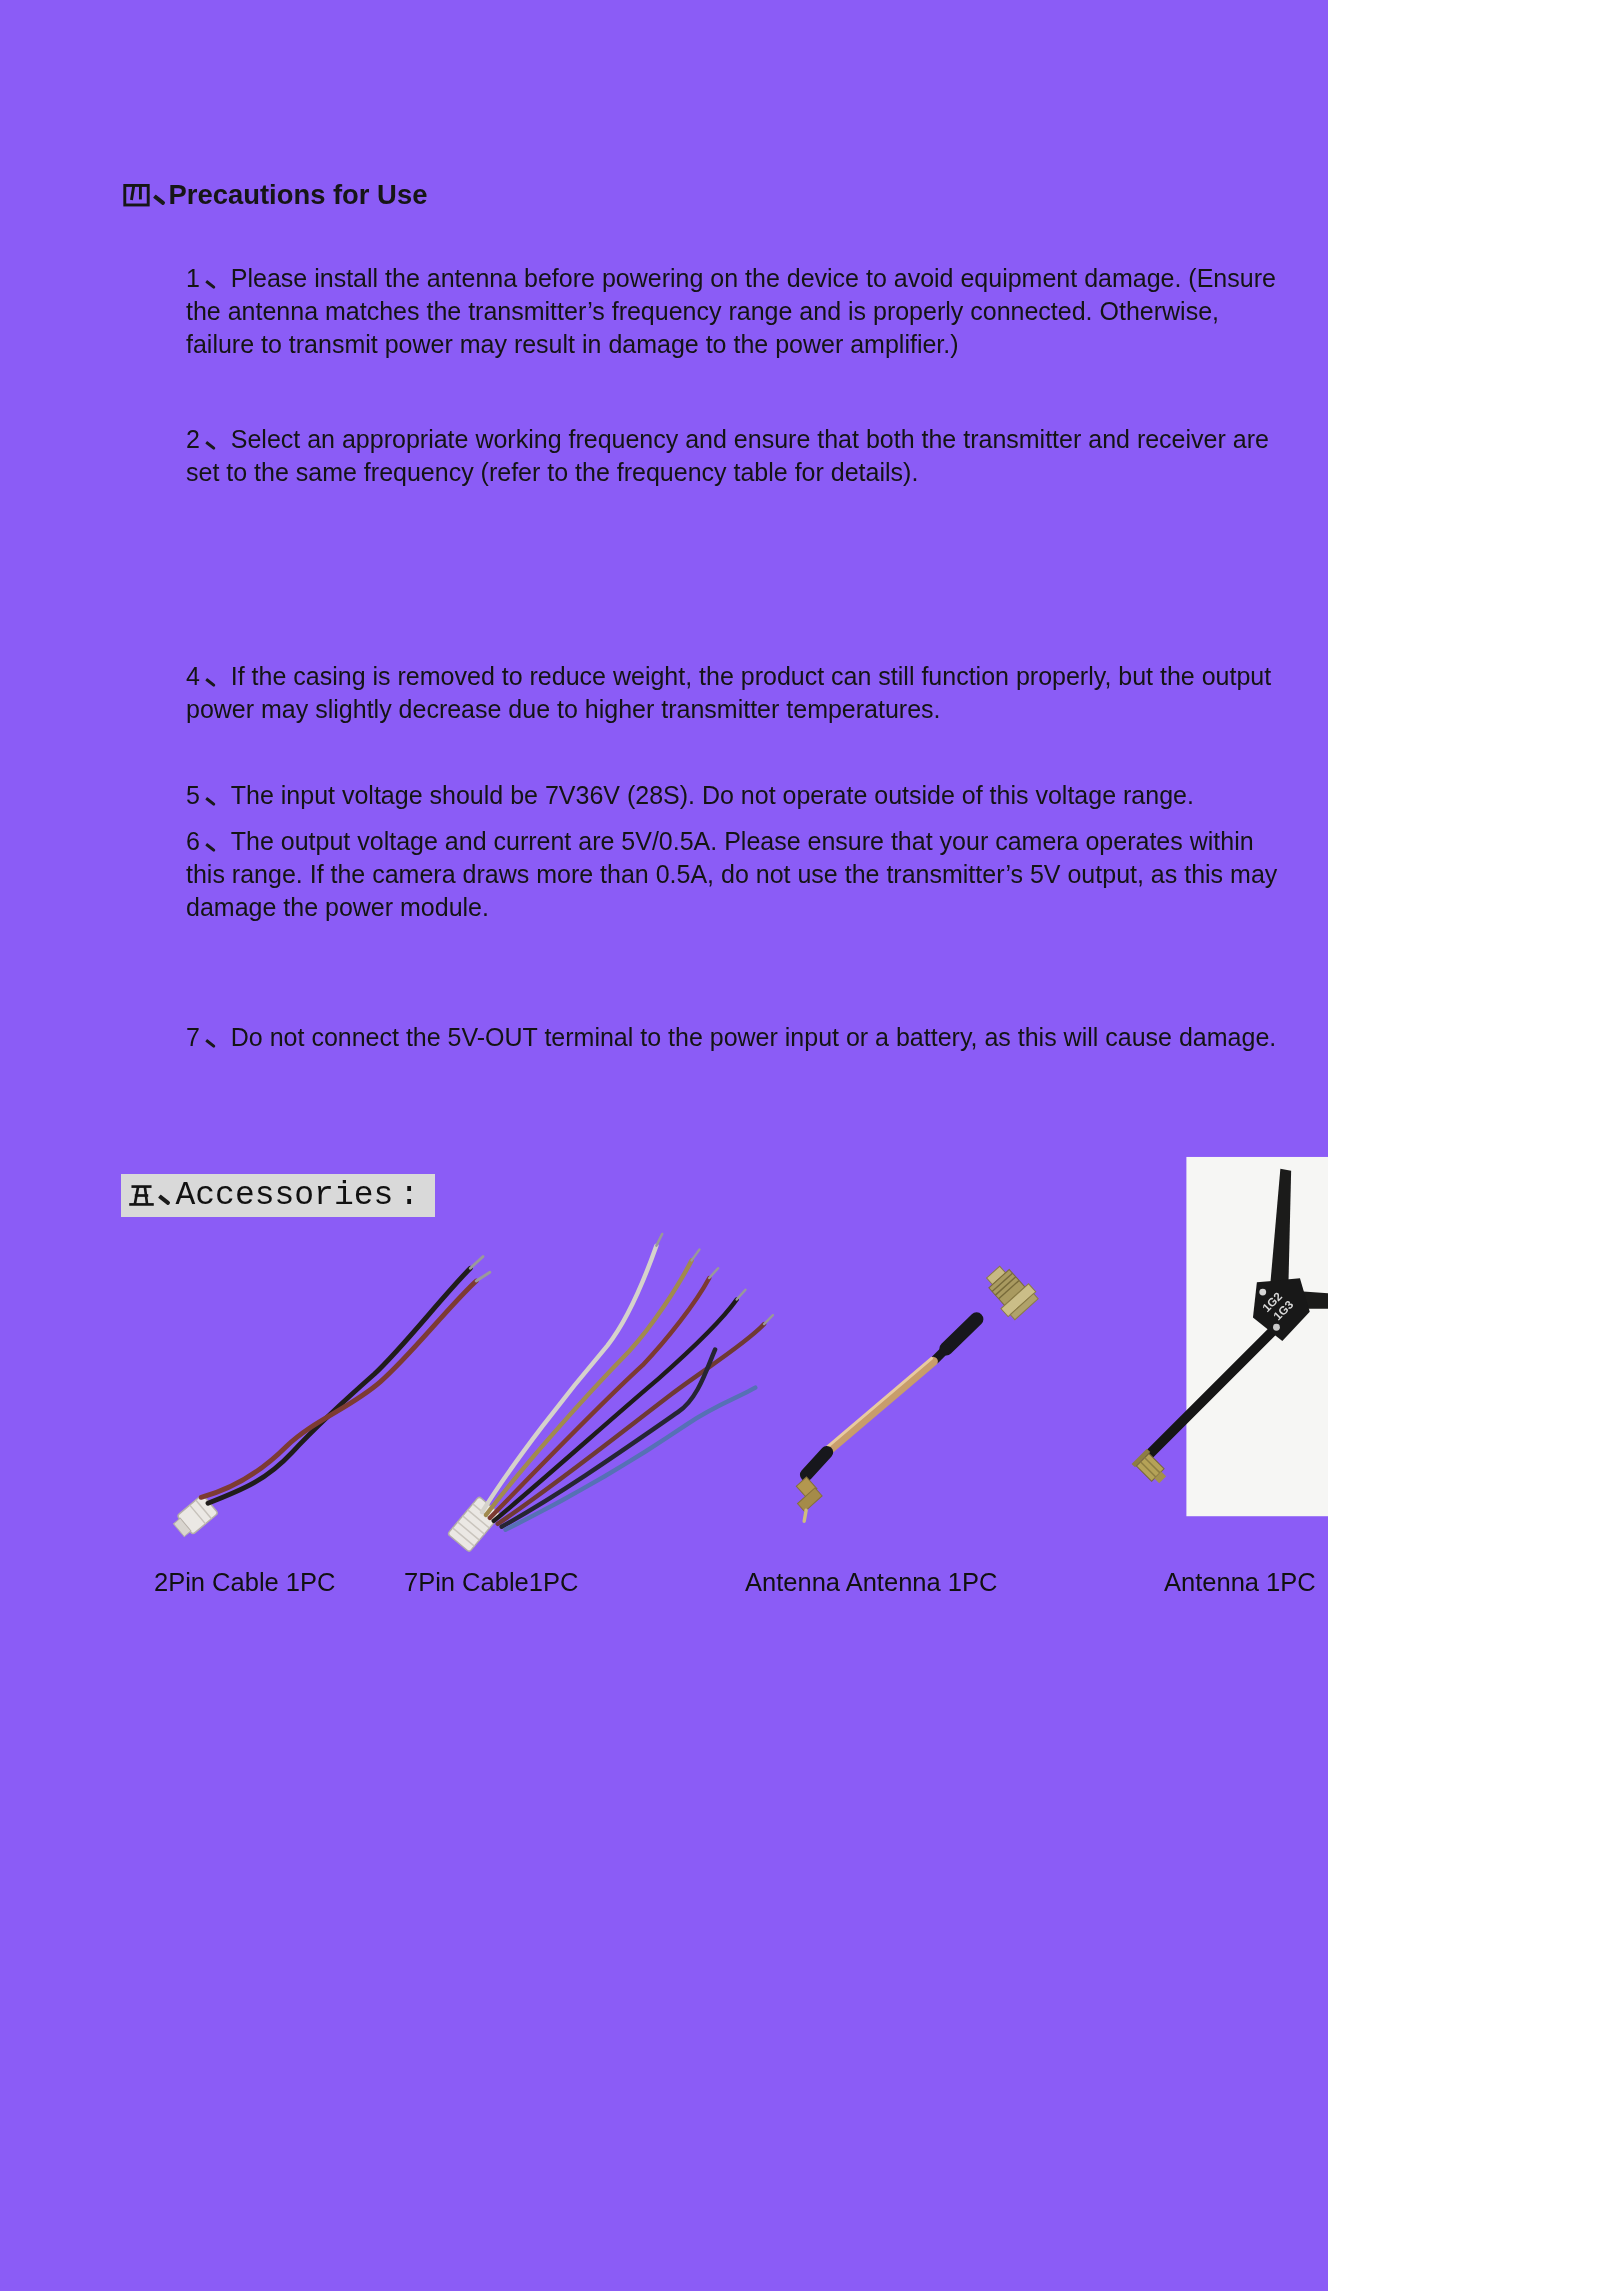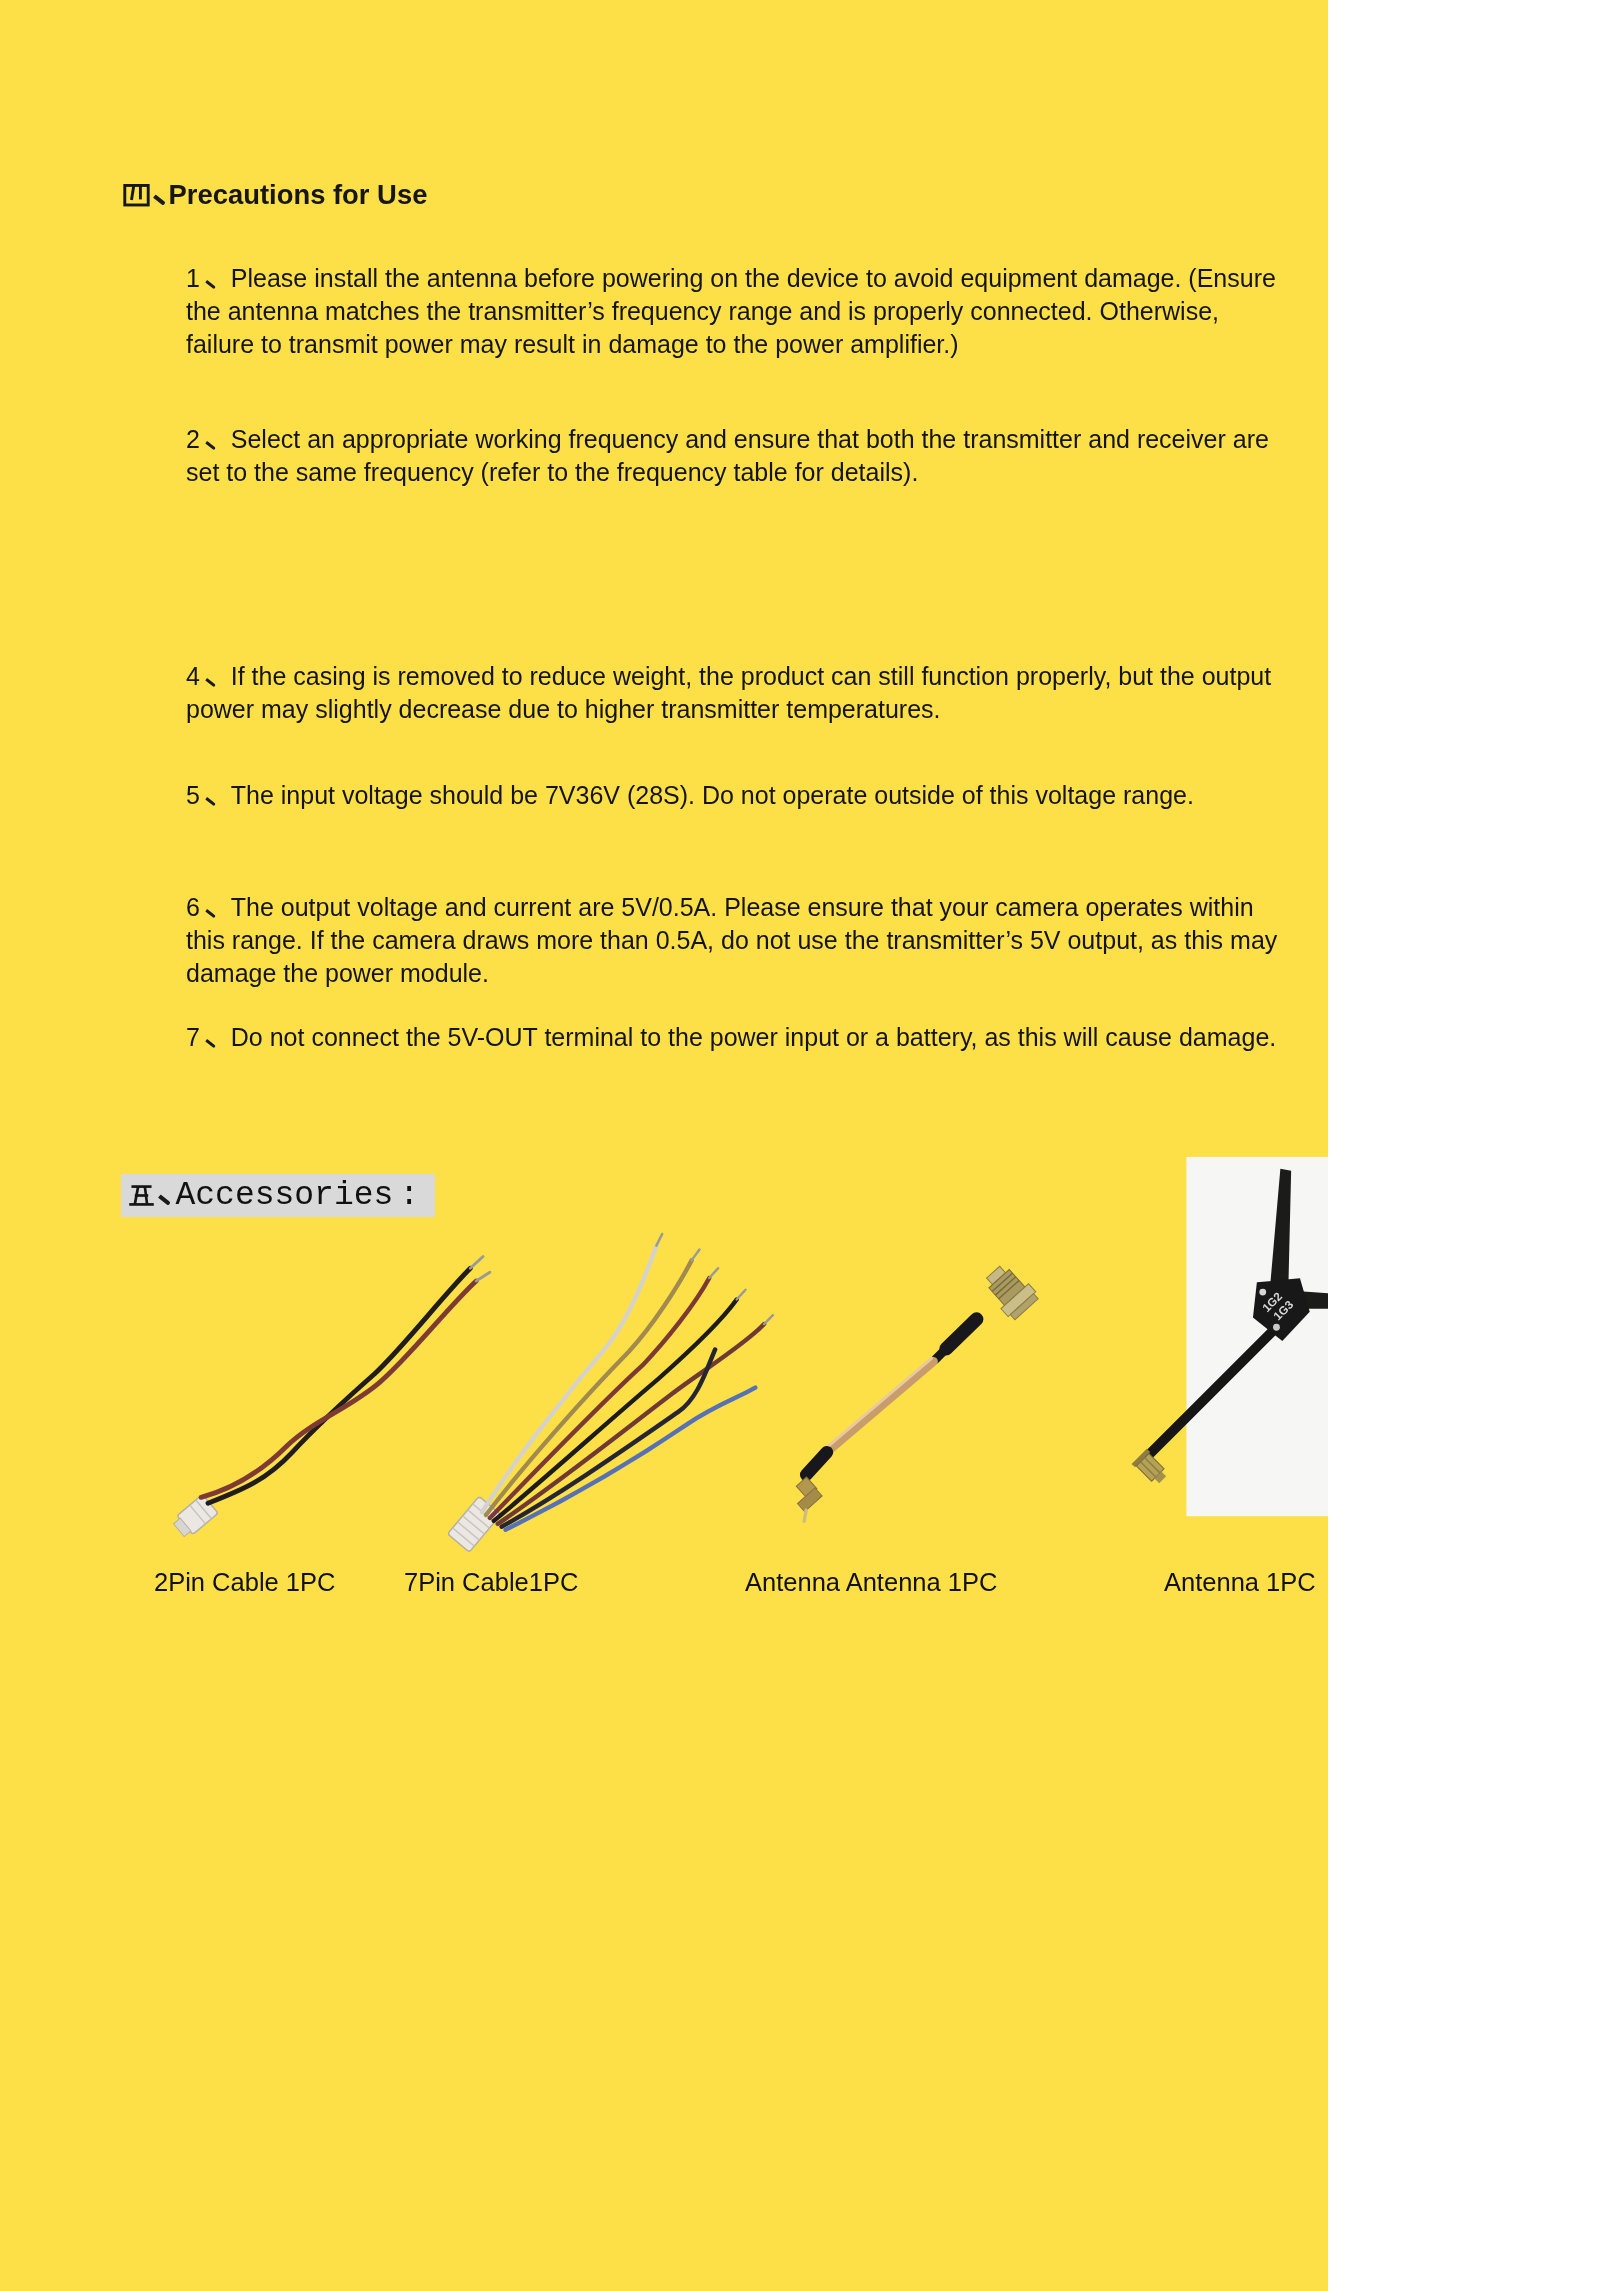--- a/index.html
+++ b/index.html
@@ -1,16 +1,16 @@
 <!DOCTYPE html>
 <html><head>
 <meta charset="utf-8">
 <style>
   html,body{margin:0;padding:0;}
-  .page{position:relative;width:1328px;height:2292px;background:#fde047;overflow:hidden;
+  .page{position:relative;width:1328px;height:2292px;background:#8b5cf6;overflow:hidden;
         font-family:"Liberation Sans",sans-serif;color:#1a1a1a;}
 
   
   .sec4-heading{position:absolute;left:122px;top:179px;display:flex;align-items:center;
                 font-weight:bold;font-size:27.4px;color:#161616;}
   .cjk-glyph{display:inline-block;}
   .cjk-glyph svg{display:block;}
 
   
   .dunhao{display:inline-block;position:relative;width:17.6px;height:25.5px;vertical-align:-3.9px;}
@@ -62,21 +62,21 @@
 
   <p class="pitem" style="top:262px"><span class="num">1</span><span class="dunhao small"></span><span>Please install the antenna before powering on the device to avoid equipment damage. (Ensure the antenna matches the transmitter’s frequency range and is properly connected. Otherwise, failure to transmit power may result in damage to the power amplifier.)</span></p>
 
   <p class="pitem" style="top:423px"><span class="num">2</span><span class="dunhao small"></span><span>Select an appropriate working frequency and ensure that both the transmitter and receiver are set to the same frequency (refer to the frequency table for details).</span></p>
 
 
   <p class="pitem" style="top:660px"><span class="num">4</span><span class="dunhao small"></span><span>If the casing is removed to reduce weight, the product can still function properly, but the output power may slightly decrease due to higher transmitter temperatures.</span></p>
 
   <p class="pitem" style="top:779px"><span class="num">5</span><span class="dunhao small"></span><span>The input voltage should be 7V36V (28S). Do not operate outside of this voltage range.</span></p>
 
-  <p class="pitem" style="top:891px"><span class="num">6</span><span class="dunhao small"></span><span>The output voltage and current are 5V/0.5A. Please ensure that your camera operates within this range. If the camera draws more than 0.5A, do not use the transmitter’s 5V output, as this may damage the power module.</span></p>
+  <p class="pitem" style="top:825px"><span class="num">6</span><span class="dunhao small"></span><span>The output voltage and current are 5V/0.5A. Please ensure that your camera operates within this range. If the camera draws more than 0.5A, do not use the transmitter’s 5V output, as this may damage the power module.</span></p>
 
   <p class="pitem" style="top:1021px"><span class="num">7</span><span class="dunhao small"></span><span>Do not connect the 5V-OUT terminal to the power input or a battery, as this will cause damage.</span></p>
 
   <div class="sec5-heading">
     <span class="cjk-glyph">
       <svg width="29" height="29" viewBox="0 0 26 26" fill="none" stroke="#141414" stroke-width="2.4">
         <line x1="4" y1="5" x2="22" y2="5"></line>
         <line x1="10" y1="5" x2="7" y2="21"></line>
         <line x1="7" y1="13" x2="19" y2="13"></line>
         <line x1="16" y1="5" x2="18" y2="21"></line>

